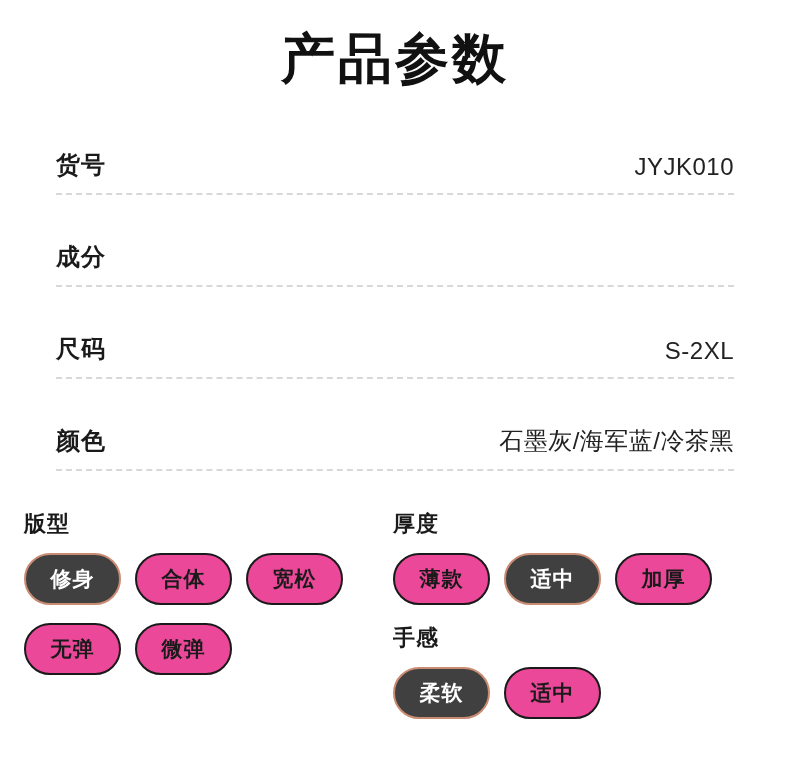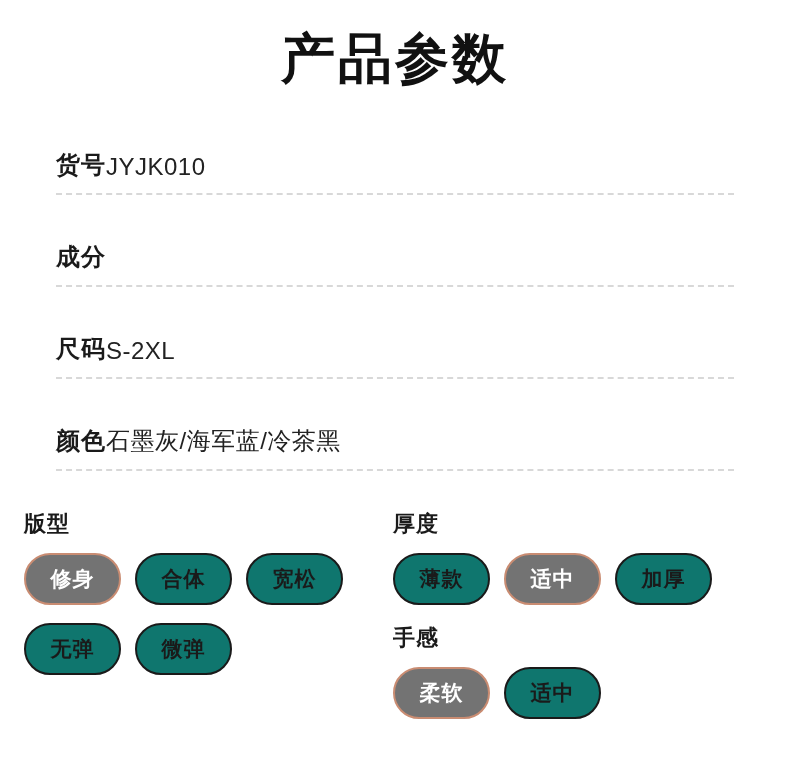--- a/index.html
+++ b/index.html
@@ -29,20 +29,21 @@
     color: #111111;
     padding-top: 26px;
     line-height: 1.2;
   }
   .spec-list {
     margin: 38px 56px 0 56px;
   }
   .spec-row {
     display: flex;
     align-items: flex-end;
+    justify-content: space-between;
     padding-bottom: 12px;
     border-bottom: 2px dashed #d8d8d8;
     margin-bottom: 26px;
     height: 52px;
   }
   .spec-label {
     font-size: 24px;
     font-weight: 700;
     color: #1a1a1a;
     letter-spacing: 1px;
@@ -78,25 +79,25 @@
     height: 52px;
     border-radius: 26px;
     border: 2px solid #1a1a1a;
     display: flex;
     align-items: center;
     justify-content: center;
     font-size: 21px;
     font-weight: 700;
     letter-spacing: 1px;
     box-sizing: border-box;
-    background: #0f766e;
+    background: #ec4899;
     color: #1a1a1a;
   }
   .chip.selected {
-    background: #737373;
+    background: #404040;
     border-color: #c98c72;
     color: #ffffff;
   }
 </style>
 </head>
 <body>
 
 <div class="page">
 
   <div class="title">产品参数</div>

